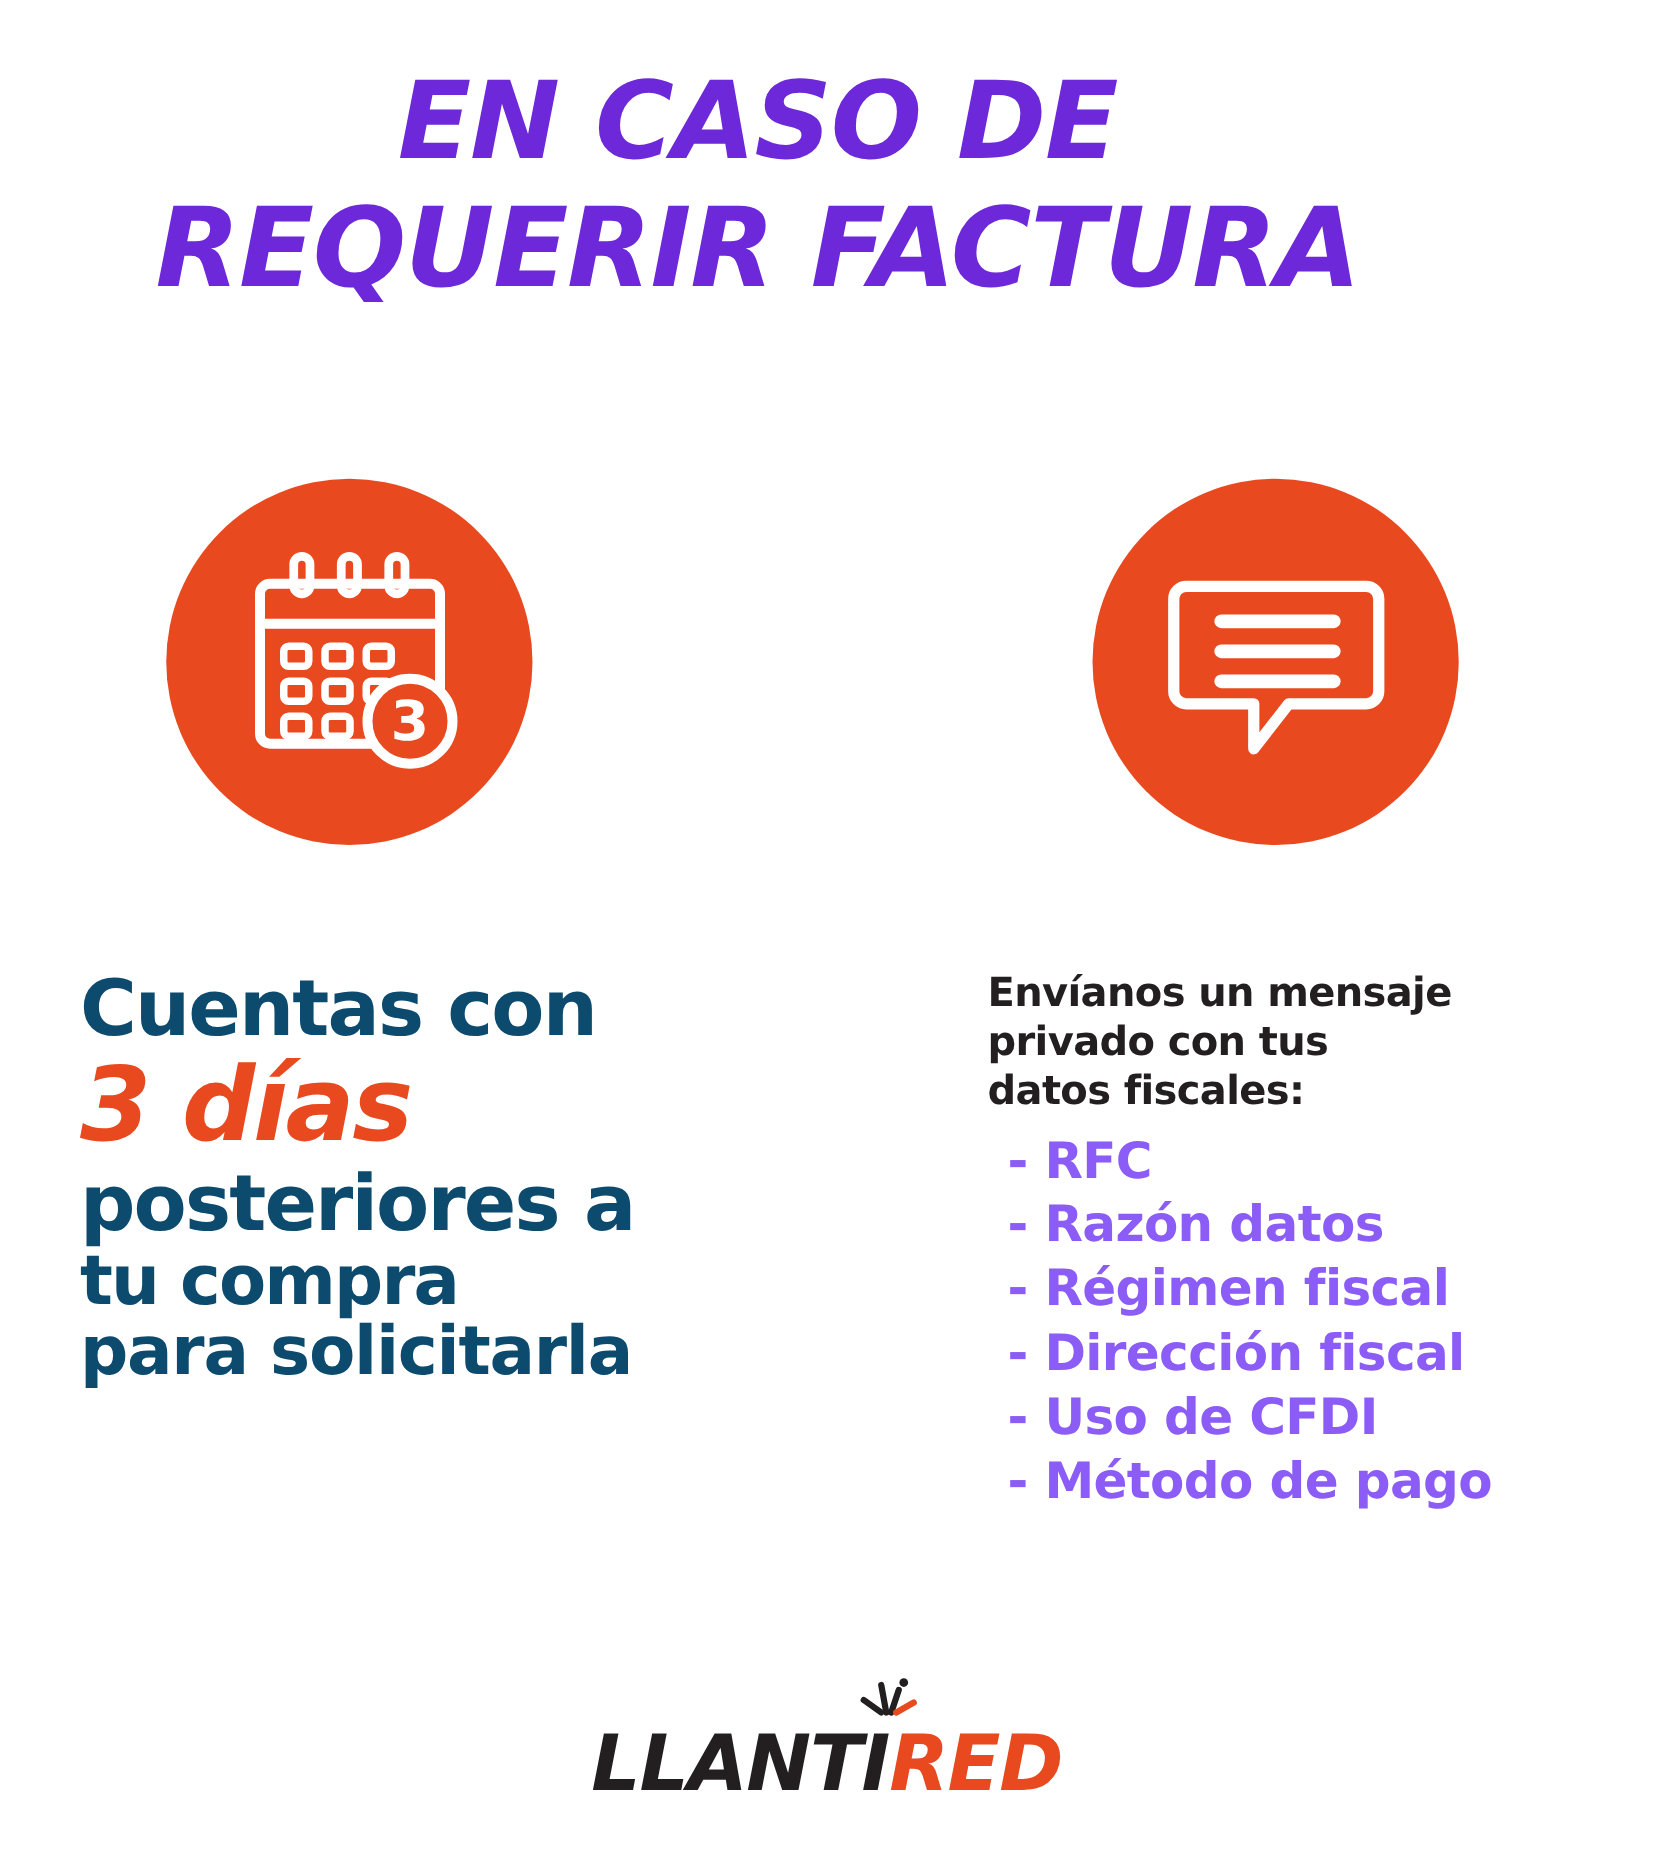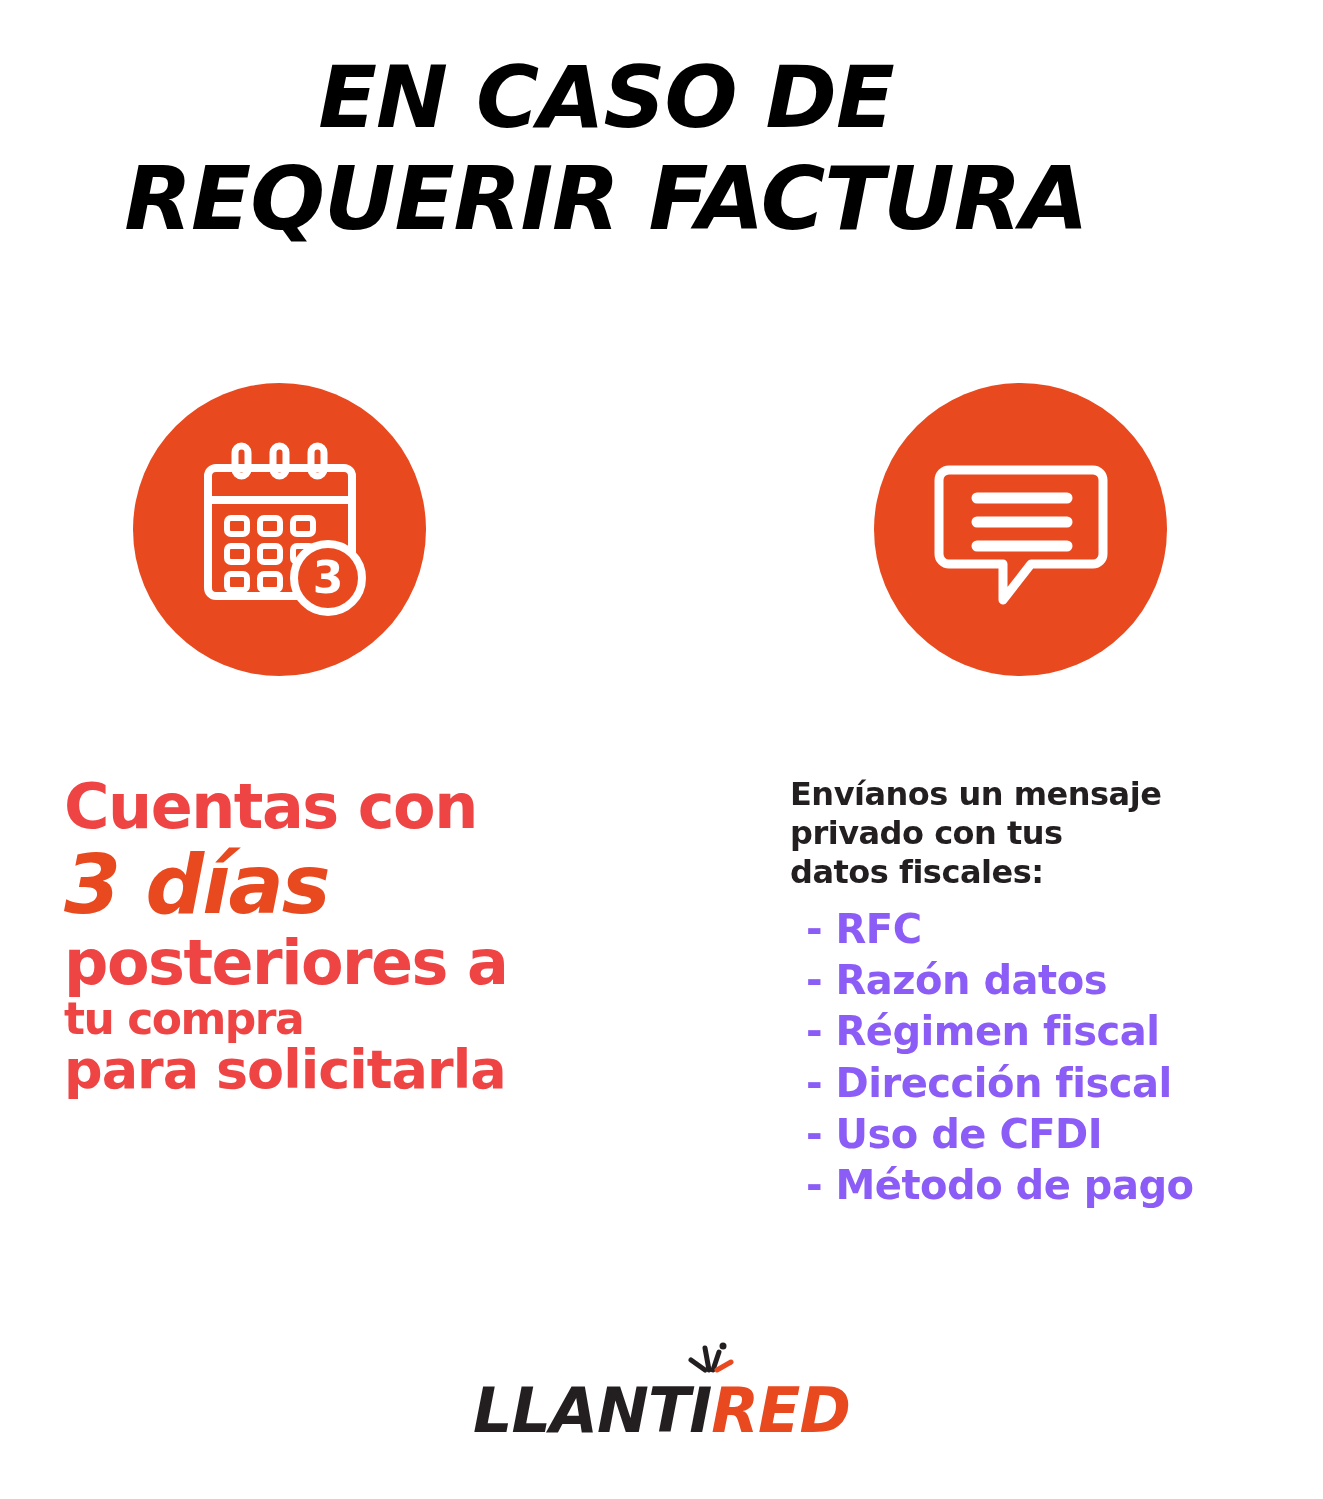--- a/index.html
+++ b/index.html
@@ -19,21 +19,21 @@
     background: #ffffff;
   }
 
   
   .headline {
     position: absolute;
     top: 48px;
     left: 0;
     width: 1212px;
     text-align: center;
-    color: #000000;
+    color: #6d28d9;
     font-family: "DejaVu Sans", sans-serif;
     font-weight: 700;
     font-style: italic;
     font-size: 86px;
     line-height: 1.16;
     letter-spacing: -1px;
   }
   .headline .line1 { display: block; }
   .headline .line2 { display: block; font-size: 88px; }
 
@@ -68,34 +68,34 @@
   .col-right {
     position: absolute;
     top: 775px;
     left: 790px;
     width: 500px;
   }
 
   .lt {
     font-family: "DejaVu Sans", sans-serif;
     font-weight: 700;
-    color: #ef4444;
+    color: #0c4a6e;
     line-height: 1.04;
     letter-spacing: -1.5px;
   }
   .lt-1 { font-size: 62px; }
   .lt-big {
     font-size: 82px;
     color: #e8491f;
     font-style: italic;
     letter-spacing: -2px;
     line-height: 1.12;
   }
   .lt-2 { font-size: 62px; }
-  .lt-3 { font-size: 44px; }
+  .lt-3 { font-size: 55px; }
   .lt-4 { font-size: 54px; letter-spacing: -1px; }
 
   .rt-head {
     font-family: "DejaVu Sans", sans-serif;
     font-weight: 700;
     color: #231f20;
     font-size: 32px;
     line-height: 1.22;
     letter-spacing: -0.5px;
   }

